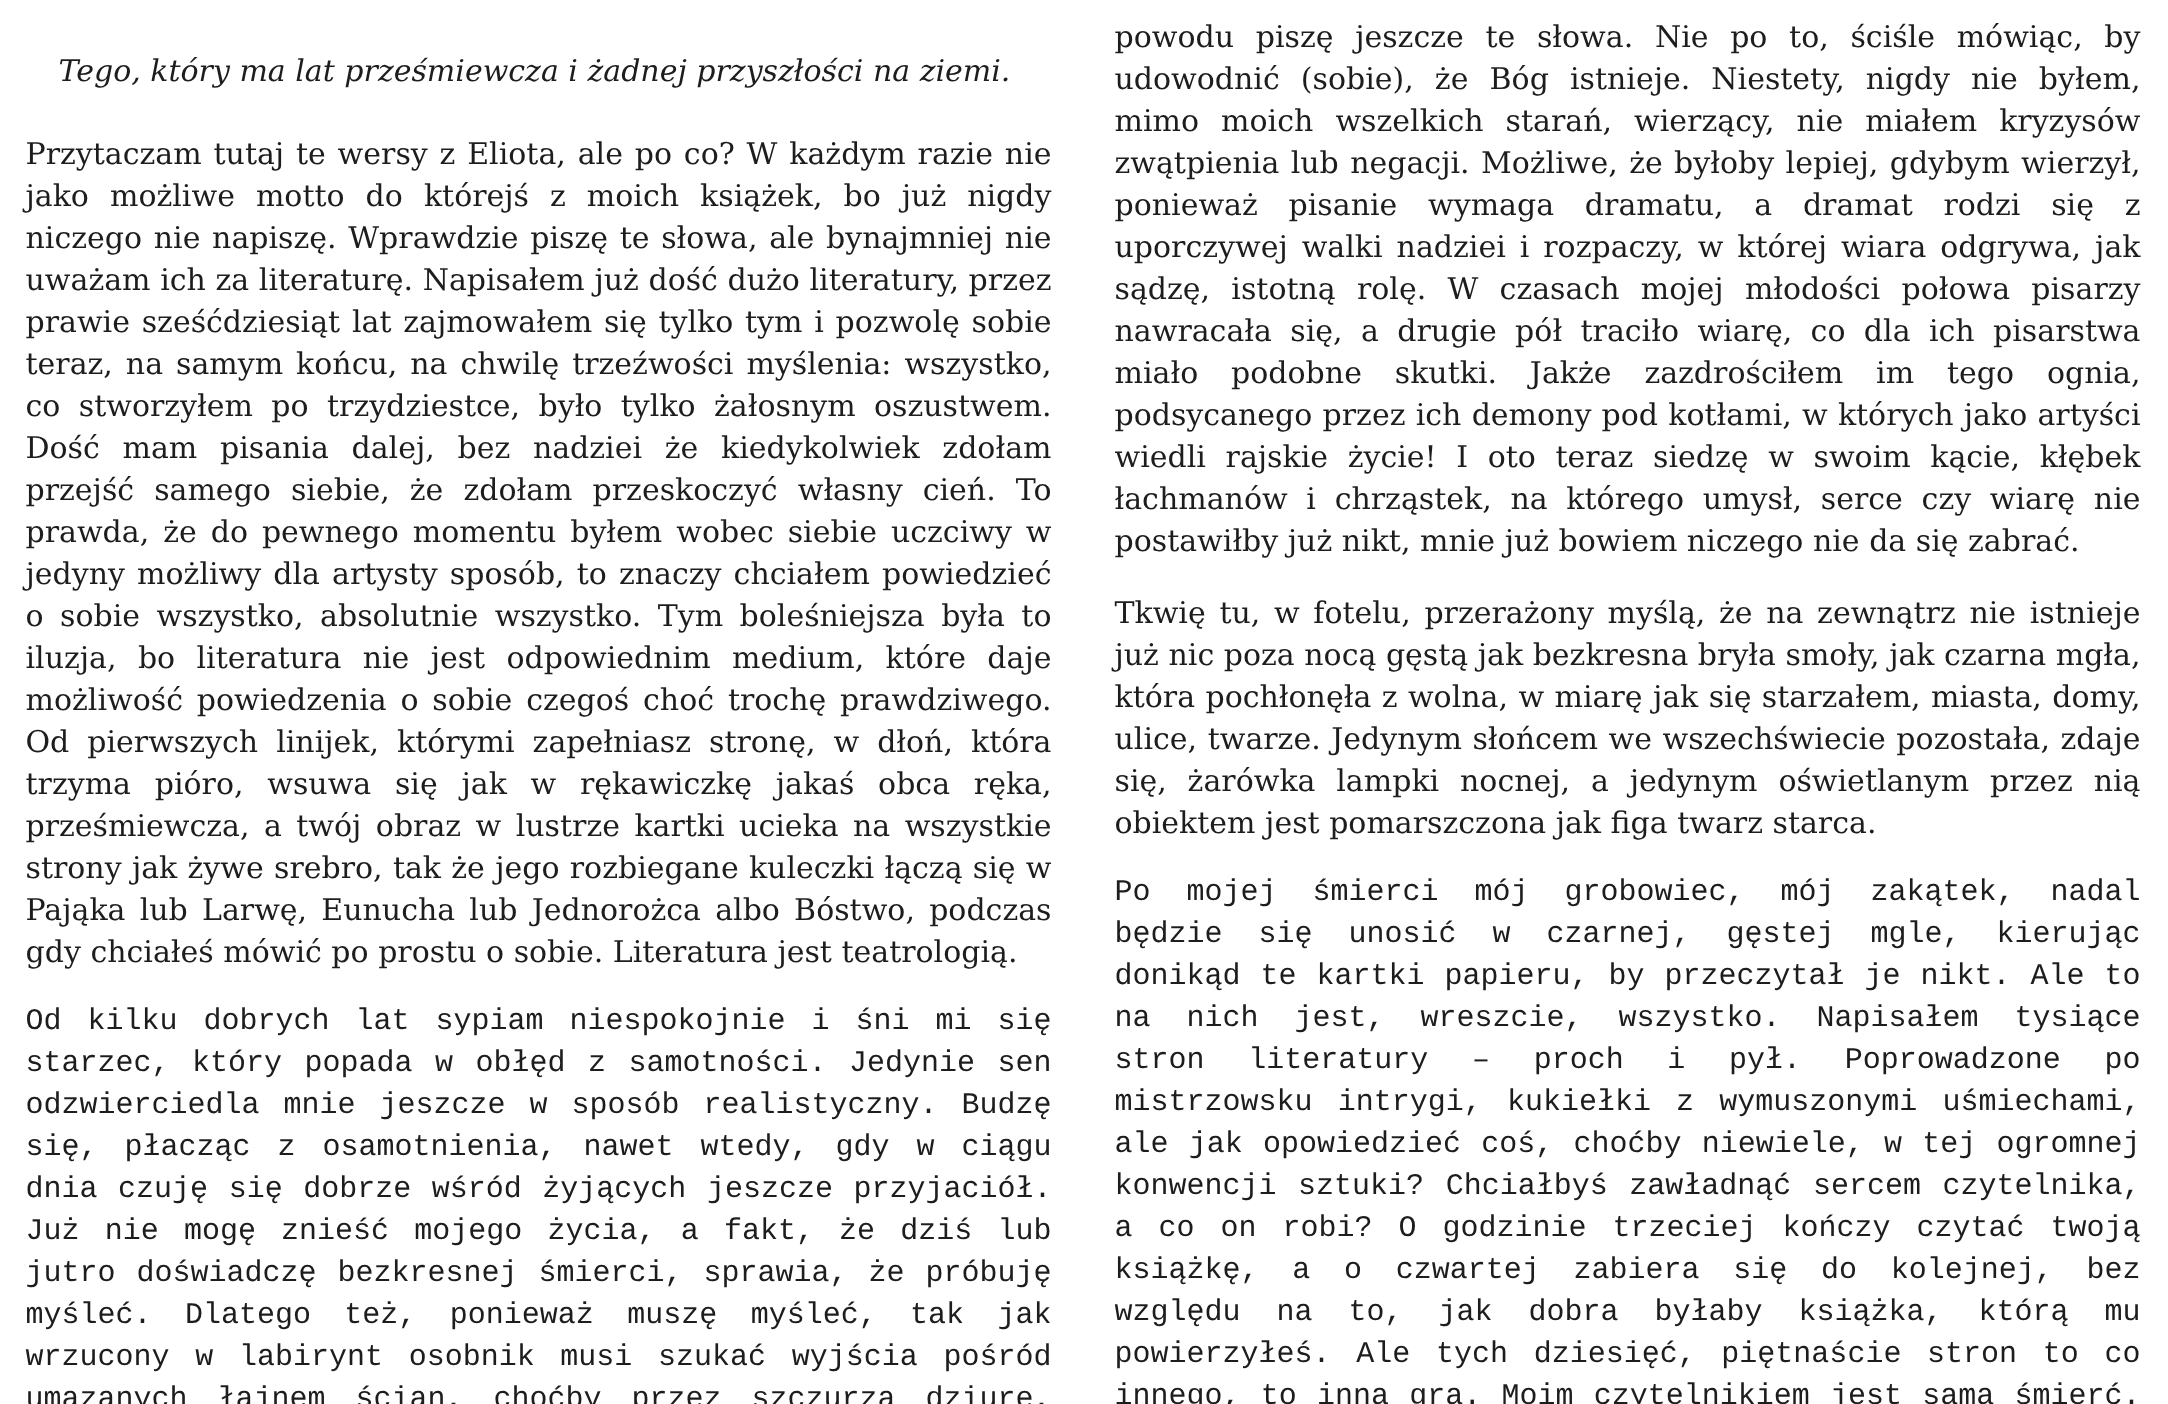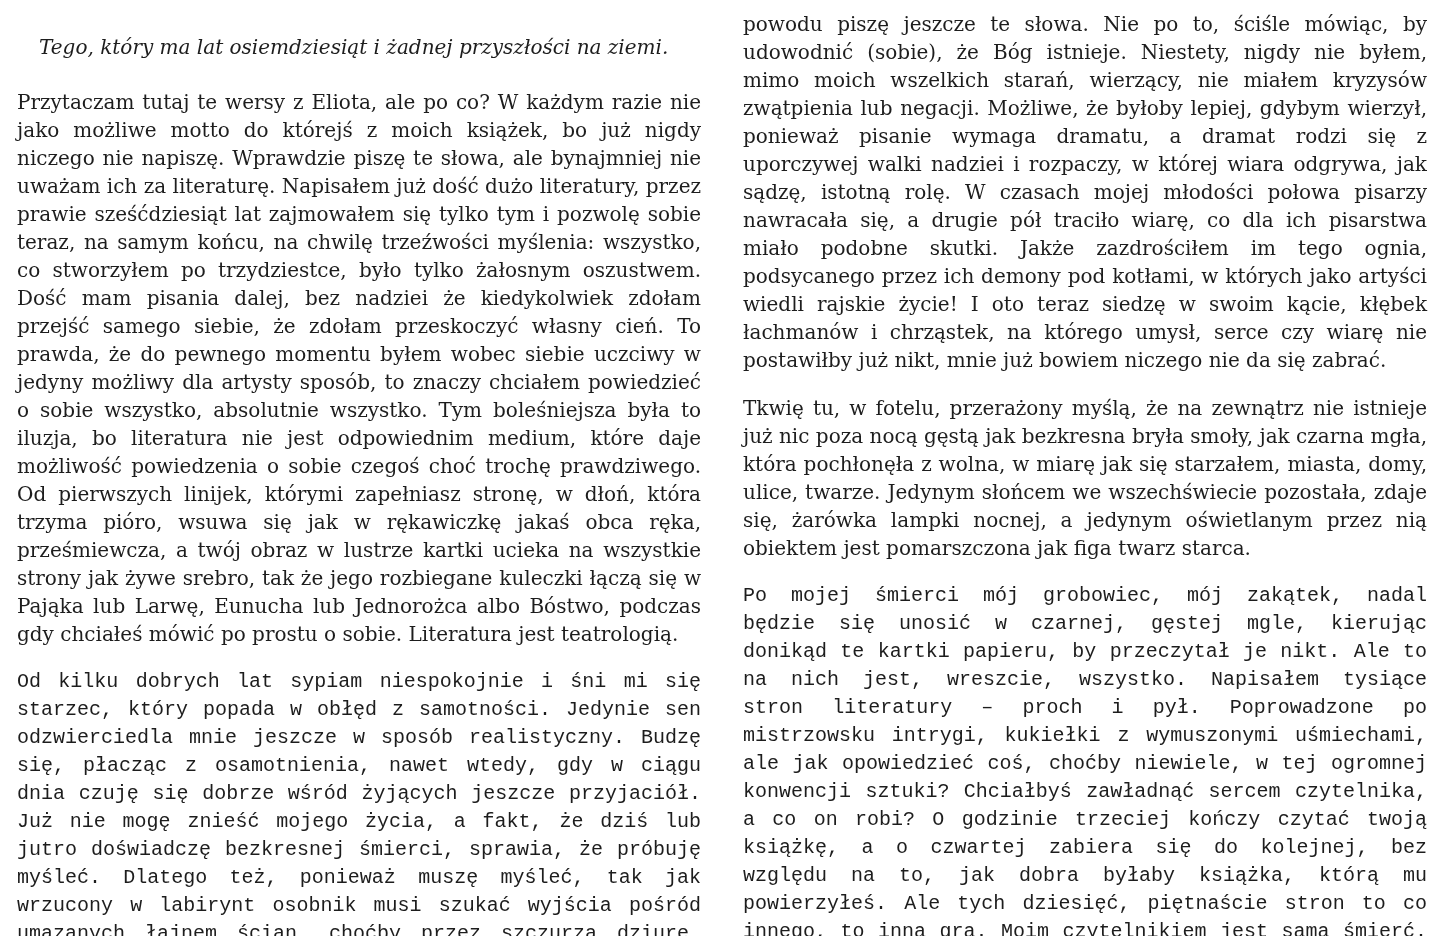--- a/index.html
+++ b/index.html
@@ -44,21 +44,21 @@
     font-family: Liberation Mono, monospace;
   }
 </style>
 </head>
 <body>
 
 <div class="page">
 
   <div class="column">
     <div class="epigraph">
-      <span class="line">Tego, który ma lat osiemdziesiąt i żadnej przyszłości na ziemi.</span>
+      <span class="line">Tego, który ma lat prześmiewcza i żadnej przyszłości na ziemi.</span>
     </div>
     <p class="body-par">Przytaczam tutaj te wersy z Eliota, ale po co? W każdym razie nie jako możliwe motto do którejś z moich książek, bo już nigdy niczego nie napiszę. Wprawdzie piszę te słowa, ale bynajmniej nie uważam ich za literaturę. Napisałem już dość dużo literatury, przez prawie sześćdziesiąt lat zajmowałem się tylko tym i pozwolę sobie teraz, na samym końcu, na chwilę trzeźwości myślenia: wszystko, co stworzyłem po trzydziestce, było tylko żałosnym oszustwem. Dość mam pisania dalej, bez nadziei że kiedykolwiek zdołam przejść samego siebie, że zdołam przeskoczyć własny cień. To prawda, że do pewnego momentu byłem wobec siebie uczciwy w jedyny możliwy dla artysty sposób, to znaczy chciałem powiedzieć o sobie wszystko, absolutnie wszystko. Tym boleśniejsza była to iluzja, bo literatura nie jest odpowiednim medium, które daje możliwość powiedzenia o sobie czegoś choć trochę prawdziwego. Od pierwszych linijek, którymi zapełniasz stronę, w dłoń, która trzyma pióro, wsuwa się jak w rękawiczkę jakaś obca ręka, prześmiewcza, a twój obraz w lustrze kartki ucieka na wszystkie strony jak żywe srebro, tak że jego rozbiegane kuleczki łączą się w Pająka lub Larwę, Eunucha lub Jednorożca albo Bóstwo, podczas gdy chciałeś mówić po prostu o sobie. Literatura jest teatrologią.</p>
     <p class="body-par">Od kilku dobrych lat sypiam niespokojnie i śni mi się starzec, który popada w obłęd z samotności. Jedynie sen odzwierciedla mnie jeszcze w sposób realistyczny. Budzę się, płacząc z osamotnienia, nawet wtedy, gdy w ciągu dnia czuję się dobrze wśród żyjących jeszcze przyjaciół. Już nie mogę znieść mojego życia, a fakt, że dziś lub jutro doświadczę bezkresnej śmierci, sprawia, że próbuję myśleć. Dlatego też, ponieważ muszę myśleć, tak jak wrzucony w labirynt osobnik musi szukać wyjścia pośród umazanych łajnem ścian, choćby przez szczurzą dziurę, tylko z tego</p>
   </div>
 
   <div class="column">
     <p class="body-par">powodu piszę jeszcze te słowa. Nie po to, ściśle mówiąc, by udowodnić (sobie), że Bóg istnieje. Niestety, nigdy nie byłem, mimo moich wszelkich starań, wierzący, nie miałem kryzysów zwątpienia lub negacji. Możliwe, że byłoby lepiej, gdybym wierzył, ponieważ pisanie wymaga dramatu, a dramat rodzi się z uporczywej walki nadziei i rozpaczy, w której wiara odgrywa, jak sądzę, istotną rolę. W czasach mojej młodości połowa pisarzy nawracała się, a drugie pół traciło wiarę, co dla ich pisarstwa miało podobne skutki. Jakże zazdrościłem im tego ognia, podsycanego przez ich demony pod kotłami, w których jako artyści wiedli rajskie życie! I oto teraz siedzę w swoim kącie, kłębek łachmanów i chrząstek, na którego umysł, serce czy wiarę nie postawiłby już nikt, mnie już bowiem niczego nie da się zabrać.</p>
     <p class="body-par">Tkwię tu, w fotelu, przerażony myślą, że na zewnątrz nie istnieje już nic poza nocą gęstą jak bezkresna bryła smoły, jak czarna mgła, która pochłonęła z wolna, w miarę jak się starzałem, miasta, domy, ulice, twarze. Jedynym słońcem we wszechświecie pozostała, zdaje się, żarówka lampki nocnej, a jedynym oświetlanym przez nią obiektem jest pomarszczona jak figa twarz starca.</p>
     <p class="body-par">Po mojej śmierci mój grobowiec, mój zakątek, nadal będzie się unosić w czarnej, gęstej mgle, kierując donikąd te kartki papieru, by przeczytał je nikt. Ale to na nich jest, wreszcie, wszystko. Napisałem tysiące stron literatury – proch i pył. Poprowadzone po mistrzowsku intrygi, kukiełki z wymuszonymi uśmiechami, ale jak opowiedzieć coś, choćby niewiele, w tej ogromnej konwencji sztuki? Chciałbyś zawładnąć sercem czytelnika, a co on robi? O godzinie trzeciej kończy czytać twoją książkę, a o czwartej zabiera się do kolejnej, bez względu na to, jak dobra byłaby książka, którą mu powierzyłeś. Ale tych dziesięć, piętnaście stron to co innego, to inna gra. Moim czytelnikiem jest sama śmierć. Widzę jej czarne wilgotne oczy, uważne jak oczy dziewcząt, czytające, w miarę jak</p>
   </div>

